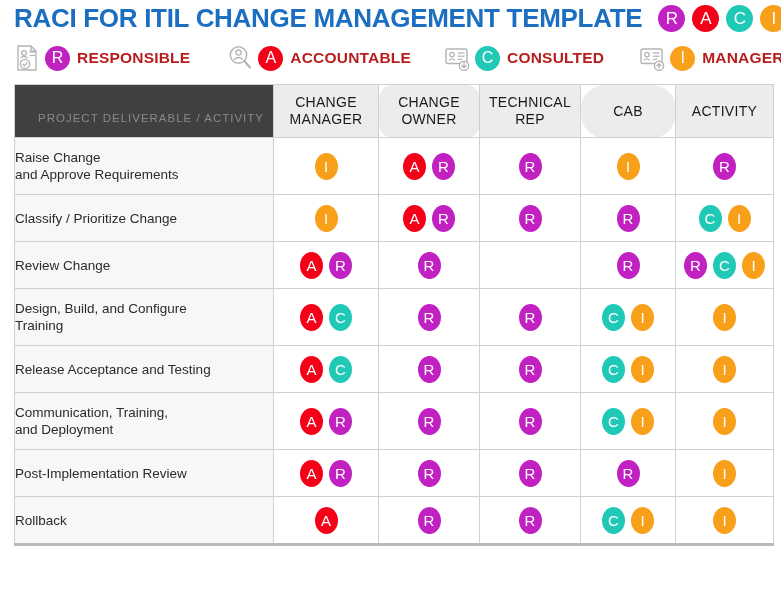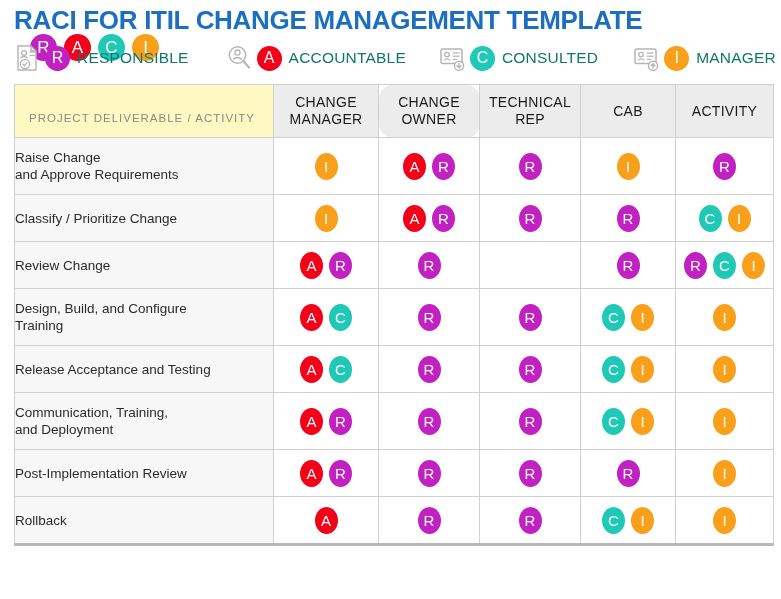--- a/index.html
+++ b/index.html
@@ -11,25 +11,24 @@
     width: 781px;
     height: 599px;
     font-family: "Liberation Sans", sans-serif;
     color: #231f20;
     overflow: hidden;
   }
 
   
   .title-bar {
     display: flex;
-    align-items: flex-start;
+    align-items: flex-end;
     padding: 6px 0 4px 14px;
     height: 36px;
     box-sizing: border-box;
-    flex-direction: column;
   }
   .title-text {
     font-size: 26px;
     font-weight: bold;
     color: #1c6fc0;
     letter-spacing: -0.3px;
     white-space: nowrap;
     line-height: 28px;
   }
   .title-badges {
@@ -76,24 +75,25 @@
     color: #ffffff;
     font-size: 16px;
     display: flex;
     align-items: center;
     justify-content: center;
     line-height: 1;
     flex: 0 0 auto;
   }
   .legend-label {
     font-size: 15.5px;
-    color: #0f766e;
+    color: #b91c1c;
     margin-left: 7px;
     letter-spacing: 0.2px;
     white-space: nowrap;
+    font-weight: bold;
   }
 
   
   .matrix-wrap {
     padding: 4px 8px 0 14px;
     box-sizing: border-box;
   }
   table.matrix {
     border-collapse: collapse;
     table-layout: fixed;
@@ -101,26 +101,26 @@
     border-bottom: 3px solid #b9b9b9;
   }
   table.matrix td, table.matrix th {
     border: 1px solid #d0d0d0;
     padding: 0;
     margin: 0;
   }
 
   th.deliverable-head {
     width: 258px;
-    background: #fef9c3;
+    background: #404040;
     border-top: none;
     border-left: none;
     border-bottom: 2px solid #bdbdbd;
     border-right: 3px solid #b9b9b9;
-    text-align: left;
+    text-align: center;
     vertical-align: middle;
     height: 52px;
   }
   th.deliverable-head span {
     display: block;
     font-size: 11.5px;
     font-weight: normal;
     color: #8a8a8a;
     letter-spacing: 1px;
     padding-left: 14px;
@@ -248,21 +248,21 @@
 <div class="matrix-wrap">
   <table class="matrix">
     <thead>
       <tr>
         <th class="deliverable-head">
           <span>PROJECT DELIVERABLE / ACTIVITY</span>
         </th>
       <th class="role-head" style="width: 104px;">CHANGE MANAGER</th>
           <th class="role-head" style="width: 100px; border-radius: 14px;">CHANGE OWNER</th>
           <th class="role-head" style="width: 100px;">TECHNICAL REP</th>
-          <th class="role-head" style="width: 94px;">CAB</th>
+          <th class="role-head" style="width: 94px; border-radius: 24px;">CAB</th>
           <th class="role-head" style="width: 97px;">ACTIVITY</th>
         </tr>
     </thead>
     <tbody>
         <tr class="row-2line">
           <td class="activity">
             <div>Raise Change</div>
             <div>and Approve Requirements</div>
           </td>
           <td class="marks">

